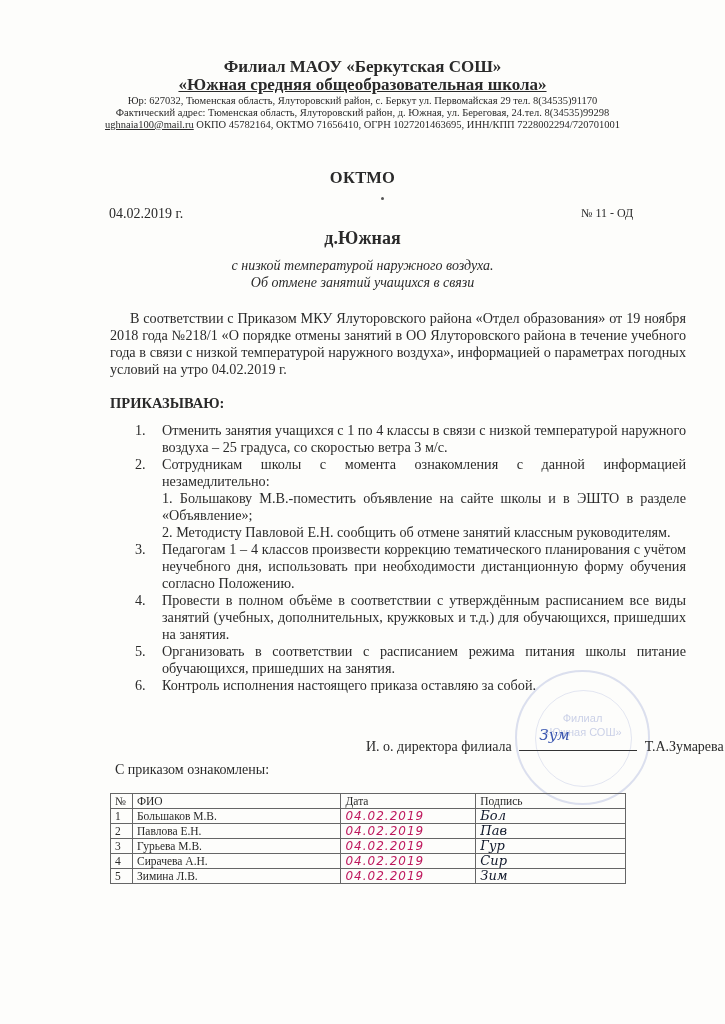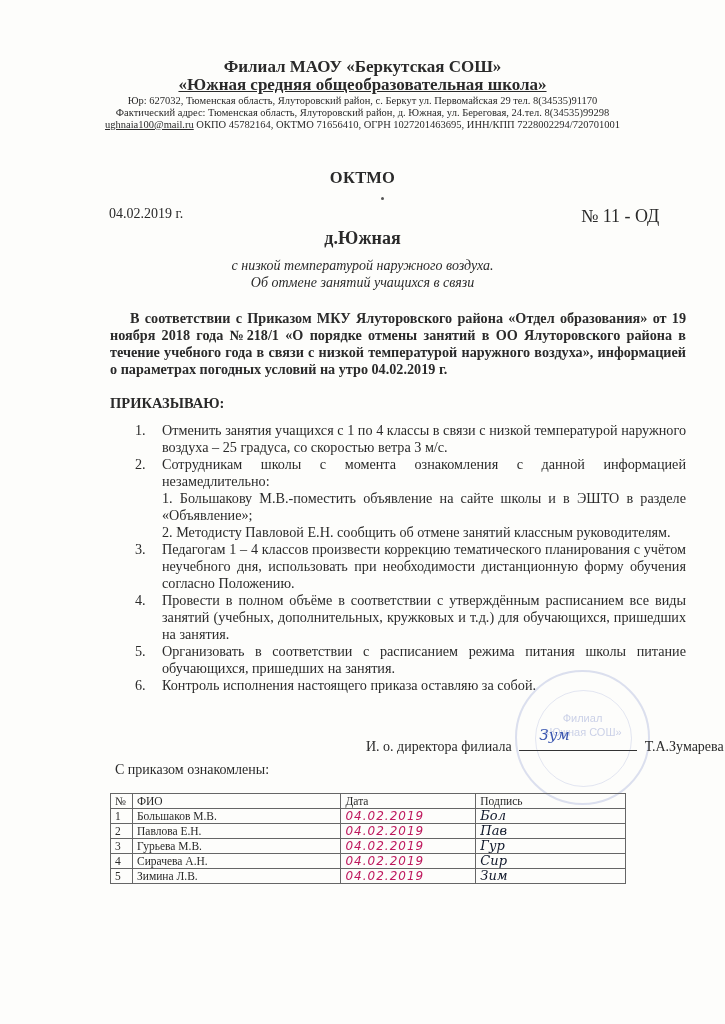--- a/index.html
+++ b/index.html
@@ -13,24 +13,24 @@
     .h-org2 { left: 0; width: 725px; top: 75px; font-size: 17px; font-weight: bold; }
     .h-org2 span { text-decoration: underline; }
     .h-line { left: 0; width: 725px; font-size: 10.5px; line-height: 12px; }
     .h-l1 { top: 95px; }
     .h-l2 { top: 107px; }
     .h-l3 { top: 119px; }
     .email { text-decoration: underline; }
     .title { left: 0; width: 725px; top: 168px; font-size: 16.5px; font-weight: bold; letter-spacing: 0.3px; }
     .dot { left: 381px; top: 197px; width: 3px; height: 3px; background: #555; border-radius: 50%; }
     .date { left: 109px; top: 206px; font-size: 14px; }
-    .number { left: 581px; top: 206px; font-size: 18px; }
+    .number { left: 581px; top: 206px; font-size: 12px; }
     .place { left: 0; width: 725px; top: 228px; font-size: 18px; font-weight: bold; }
     .subject { left: 0; width: 725px; top: 257px; font-size: 14px; font-style: italic; line-height: 17px; }
-    .body-p { left: 110px; width: 576px; top: 310px; font-size: 14.2px; line-height: 17px; text-align: justify; text-indent: 20px; font-weight: bold; }
+    .body-p { left: 110px; width: 576px; top: 310px; font-size: 14.2px; line-height: 17px; text-align: justify; text-indent: 20px; }
     .order-word { left: 110px; top: 395px; font-size: 14.5px; font-weight: bold; }
     .list { left: 133px; width: 553px; top: 422px; font-size: 14.2px; line-height: 17px; margin: 0; padding: 0; list-style: none; }
     .list li { position: relative; padding-left: 29px; text-align: justify; }
     .list li .num { position: absolute; left: 2px; top: 0; }
     .list li .sub { display: block; }
     .signer { left: 366px; top: 738px; font-size: 14px; white-space: nowrap; }
     .signer .line { display: inline-block; width: 118px; border-bottom: 1px solid #333; height: 12px; margin: 0 4px; vertical-align: baseline; position: relative; }
     .signer .scrawl { position: absolute; left: 20px; top: -12px; font-family: "DejaVu Serif", serif; font-style: italic; color: #3a56b0; font-size: 15px; }
     .acq { left: 115px; top: 762px; font-size: 14px; }
     .stamp {

